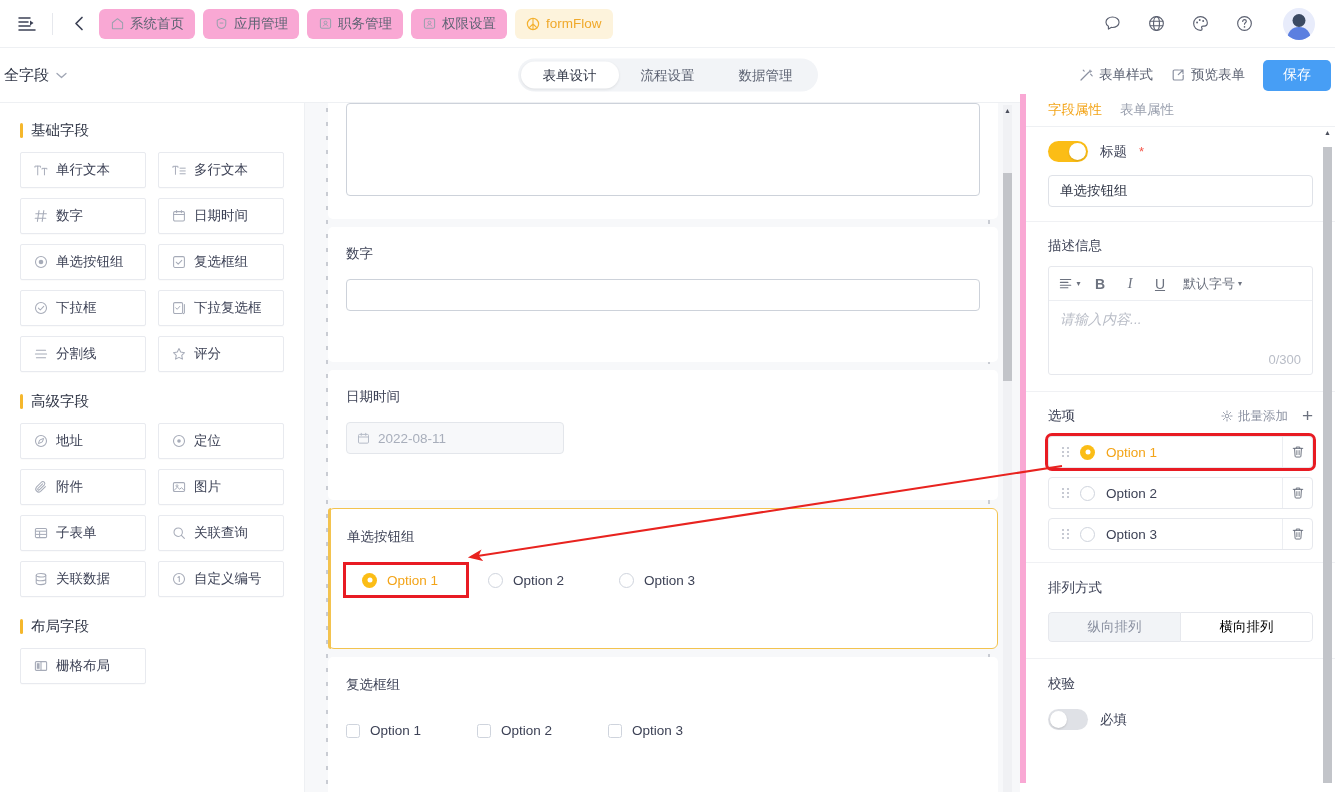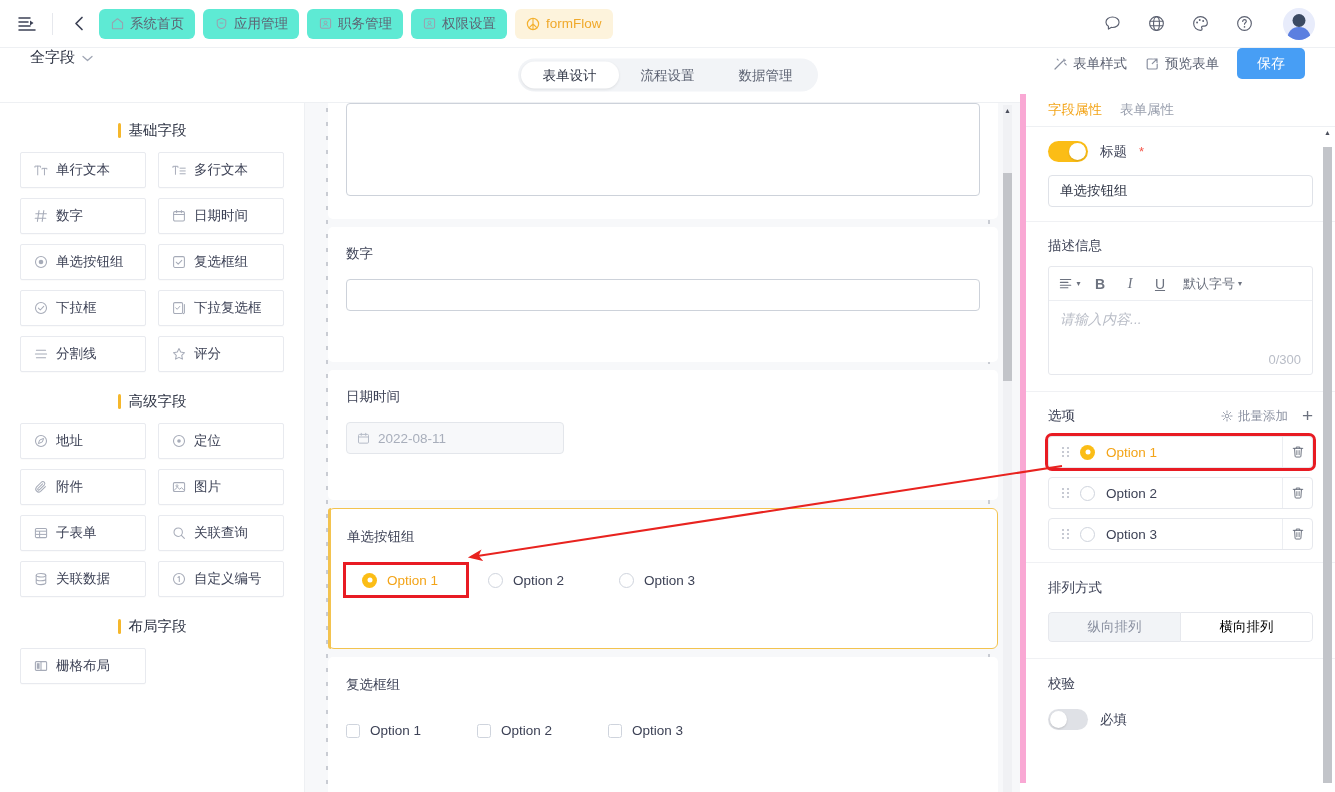--- a/index.html
+++ b/index.html
@@ -17,39 +17,39 @@
     background:#fff; border-bottom:1px solid #eef0f3;
     display:flex; align-items:center; padding:0 14px;
   }
   .collapse-btn { width:26px; height:26px; display:flex; align-items:center; justify-content:center; cursor:pointer; color:#3d4256;}
   .vdiv { width:1px; height:22px; background:#e6e8ed; margin:0 14px 0 12px; }
   .back-btn { width:24px; height:26px; display:flex; align-items:center; justify-content:center; cursor:pointer; color:#3d4256; margin-right:8px;}
   .nav-tabs { display:flex; align-items:center; gap:8px; }
   .nav-tab {
     display:flex; align-items:center; gap:6px;
     height:30px; padding:0 11px; border-radius:6px;
-    background:#5eead4; color:#5d6373; font-size:13.5px; cursor:pointer; white-space:nowrap;
+    background:#f9a8d4; color:#5d6373; font-size:13.5px; cursor:pointer; white-space:nowrap;
   }
   .nav-tab .ic { display:flex; width:14px; height:14px; align-items:center; justify-content:center; color:#9aa0ae; }
   .nav-tab.active { background:#fdf3dc; color:#f0a92b; }
   .nav-tab.active .ic { color:#f4b12f; }
   .topbar-right { margin-left:auto; display:flex; align-items:center; gap:22px; padding-right:6px;}
   .tb-icon { width:22px; height:22px; color:#5b6070; cursor:pointer; display:flex; align-items:center; justify-content:center;}
   .avatar {
     width:32px; height:32px; border-radius:50%; background:#e8ecfb;
     overflow:hidden; position:relative; cursor:pointer; margin-left:6px;
   }
   .avatar .head { position:absolute; left:50%; top:6px; transform:translateX(-50%); width:13px; height:13px; border-radius:50%; background:#3b4a63; }
   .avatar .body { position:absolute; left:50%; bottom:0; transform:translateX(-50%); width:23px; height:13px; border-radius:11px 11px 0 0; background:#5b7fe0; }
 
   
   .subbar {
     position:absolute; left:0; top:48px; width:1335px; height:55px;
     background:#fff; border-bottom:1px solid #eef0f3;
-    display:flex; align-items:flex-start; padding:0 30px;
+    display:flex; align-items:center; padding:0 4px;
   }
   .field-select { display:flex; align-items:center; gap:7px; font-size:15px; color:#2f3545; cursor:pointer; }
   .field-select .caret { color:#a0a6b4; font-size:11px; }
   .seg-wrap {
     position:absolute; left:50%; top:50%; transform:translate(-50%,-50%);
     background:#f2f4f7; border-radius:17px; height:33px; display:flex; align-items:center; padding:3px;
   }
   .seg {
     height:27px; padding:0 22px; border-radius:15px; display:flex; align-items:center;
     font-size:13.5px; color:#5d6373; cursor:pointer; white-space:nowrap;
@@ -61,21 +61,21 @@
   .save-btn {
     background:#479ef5; color:#fff; font-size:14px; border:none; border-radius:5px;
     height:31px; padding:0 20px; cursor:pointer; font-family:inherit;
   }
 
   
   .palette {
     position:absolute; left:0; top:103px; width:305px; height:689px;
     background:#fff; border-right:1px solid #eef0f3; padding:18px 20px 0 20px; overflow:hidden;
   }
-  .group-title { display:flex; align-items:center; gap:8px; margin-bottom:12px;justify-content:center; }
+  .group-title { display:flex; align-items:center; gap:8px; margin-bottom:12px; }
   .group-title .bar { width:3px; height:15px; background:#f5b72c; border-radius:2px; }
   .group-title span { font-size:14.5px; color:#2f3545; }
   .grid { display:grid; grid-template-columns:1fr 1fr; gap:10px 12px; margin-bottom:20px; }
   .fchip {
     height:36px; border:1px solid #e8eaef; border-radius:2px; background:#fff;
     display:flex; align-items:center; gap:8px; padding:0 12px;
     font-size:13.5px; color:#3d4256; cursor:grab; box-shadow:0 1px 1px rgba(0,0,0,.02);
   }
   .fchip .ic { width:15px; height:15px; color:#a6abb8; display:flex; align-items:center; justify-content:center; flex:none; font-size:12px;}
 

